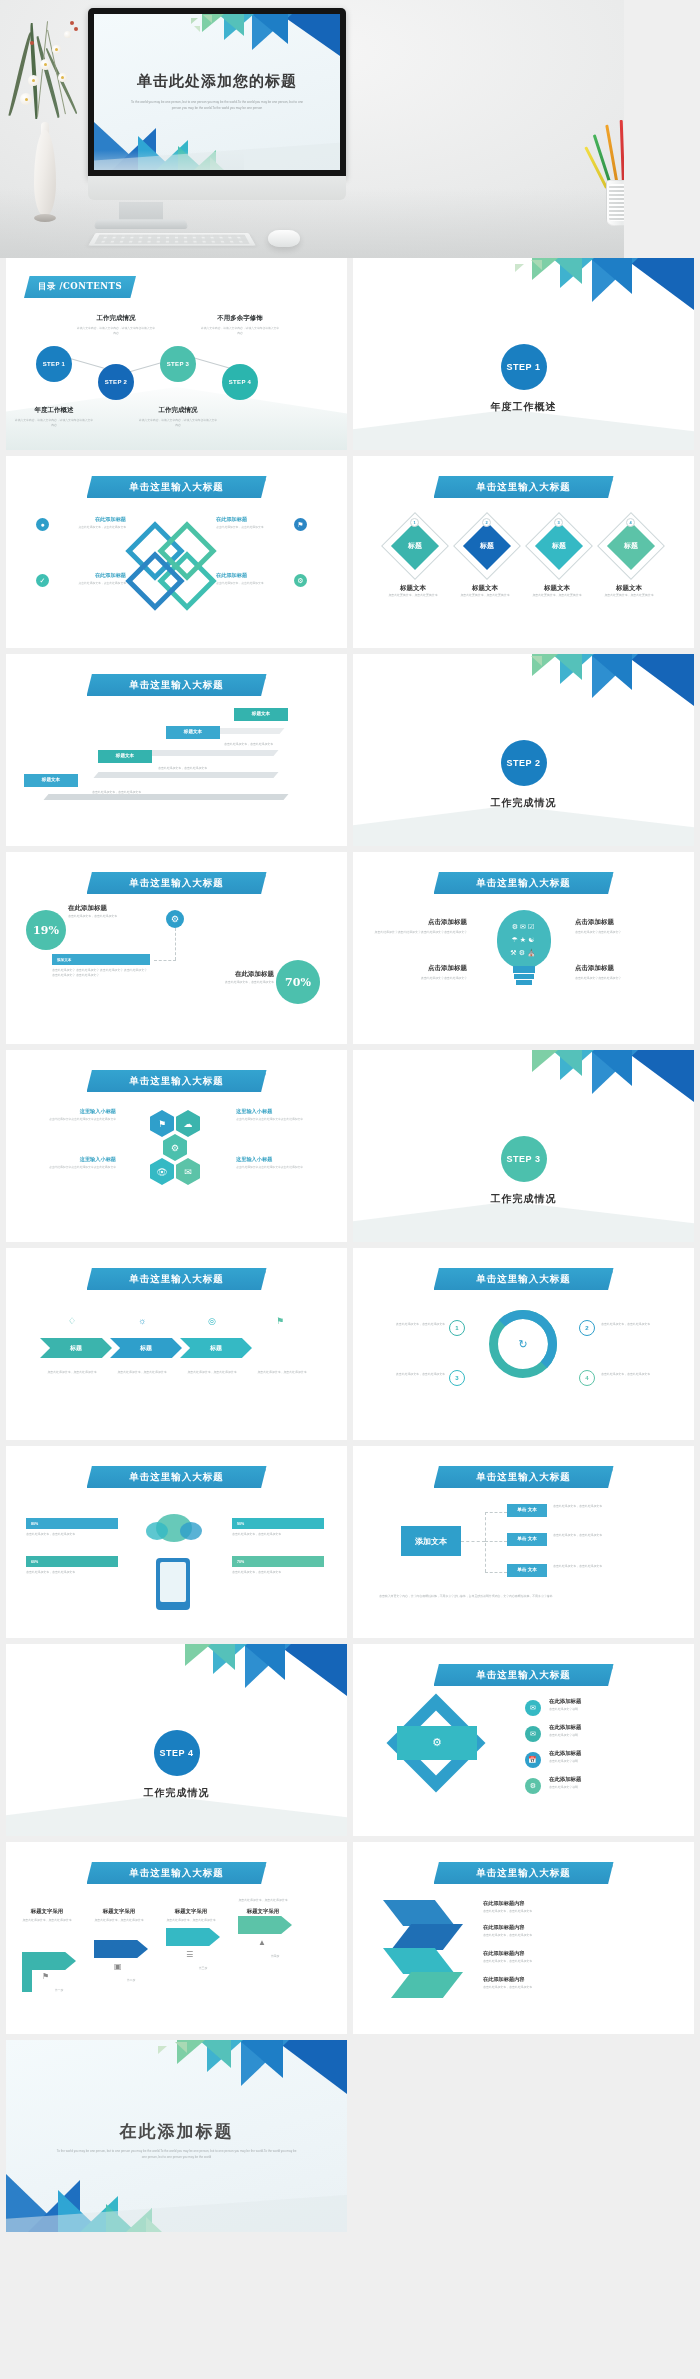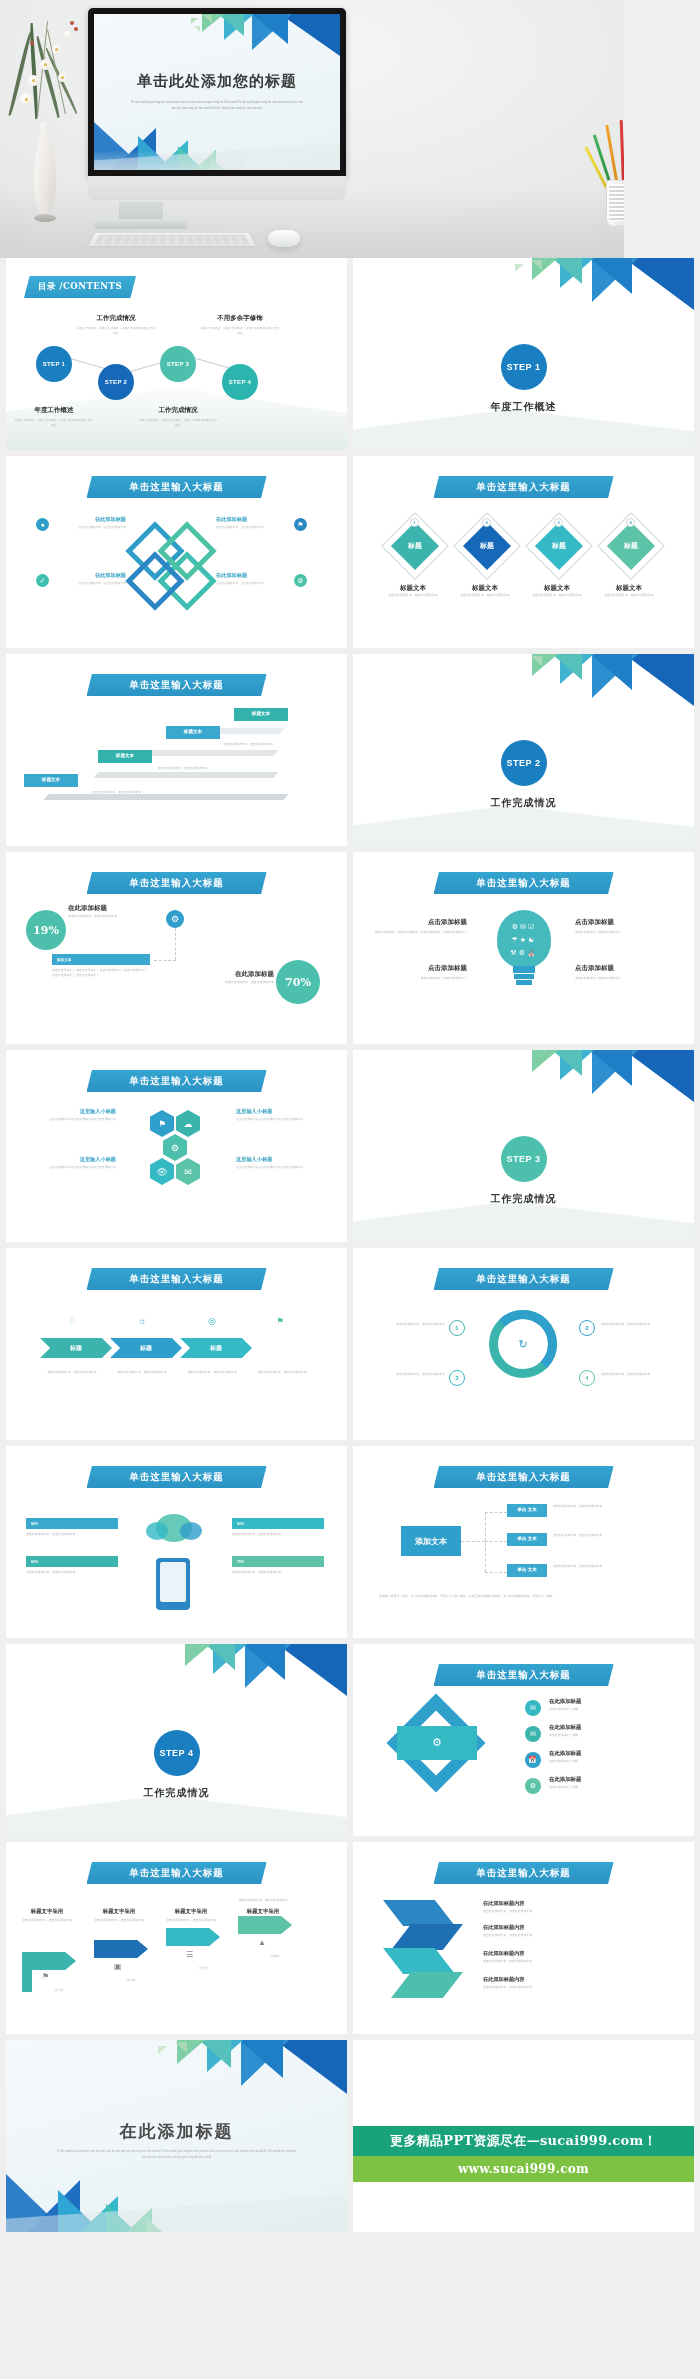--- a/index.html
+++ b/index.html
@@ -839,23 +839,15 @@
         <div class="tri" style="left:74px;bottom:0;border-left:38px solid transparent;border-bottom:36px solid #35b6c9;"></div>
         <div class="tri" style="left:100px;bottom:0;border-right:30px solid transparent;border-bottom:28px solid #45c0b5;"></div>
         <div class="tri" style="left:120px;bottom:0;border-left:26px solid transparent;border-bottom:24px solid #6ecfa8;"></div>
         <div class="tri" style="left:140px;bottom:0;border-right:16px solid transparent;border-bottom:15px solid #8ed8b3;"></div>
       </div>
       <div style="position:absolute;left:0;right:0;bottom:0;height:44px;background:rgba(226,234,236,.5);clip-path:polygon(0 70%,100% 16%,100% 100%,0 100%);"></div>
       <div class="thanks-title">在此添加标题</div>
       <div class="thanks-sub">To the world you may be one person, but to one person you may be the world.To the world you may be one person, but to one person you may be the world.To the world you may be one person, but to one person you may be the world</div>
     </div>
 
-    <div class="slide blank">
-      <div class="banner-green">
-        <span>更多精品PPT资源尽在—sucai999.com！</span>
-      </div>
-      <div class="banner-lime">
-        <span>www.sucai999.com</span>
-      </div>
-    </div>
   </div>
 
 </div>
 
 </body></html>

